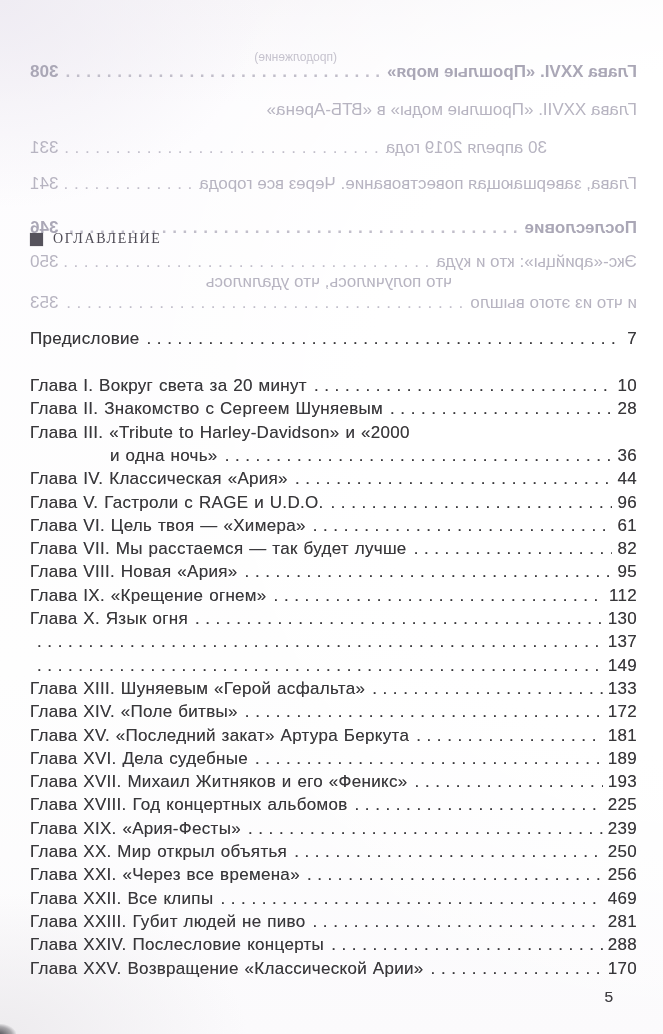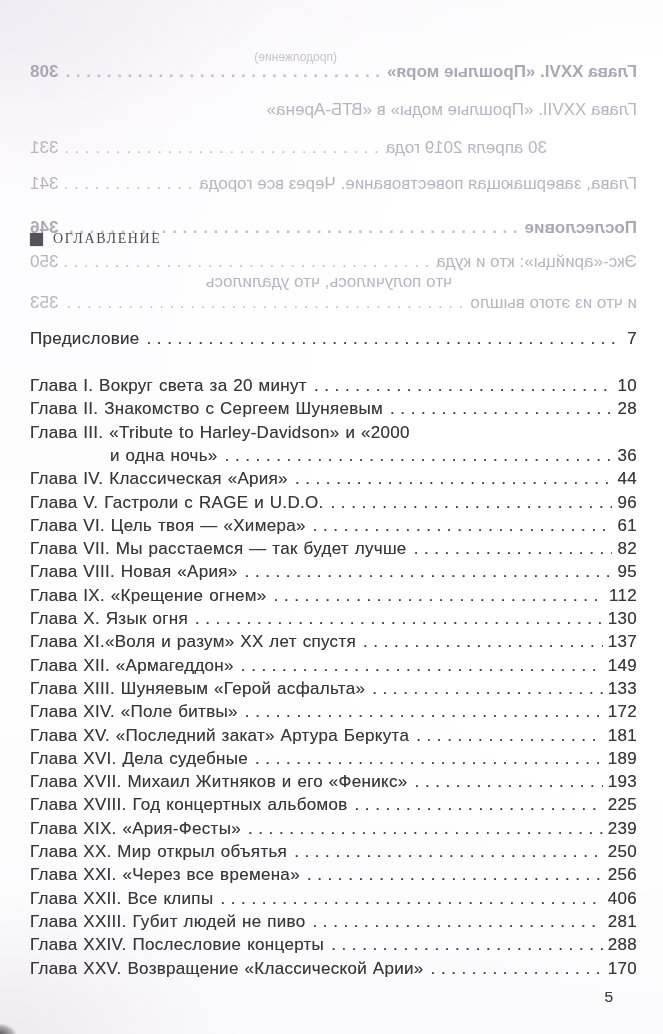--- a/index.html
+++ b/index.html
@@ -193,26 +193,24 @@
     <span class="toc-title">Глава IX. «Крещение огнем»</span>
     <span class="leader">..........................................................................................</span>
     <span class="toc-page">112</span>
   </div>
       <div class="toc-row">
     <span class="toc-title">Глава X. Язык огня</span>
     <span class="leader">..........................................................................................</span>
     <span class="toc-page">130</span>
   </div>
       <div class="toc-row">
-    <span class="toc-title">Глава XI.«Воля и разум» XX лет спустя</span>
     <span class="leader">..........................................................................................</span>
     <span class="toc-page">137</span>
   </div>
       <div class="toc-row">
-    <span class="toc-title">Глава XII. «Армагеддон»</span>
     <span class="leader">..........................................................................................</span>
     <span class="toc-page">149</span>
   </div>
       <div class="toc-row">
     <span class="toc-title">Глава XIII. Шуняевым «Герой асфальта»</span>
     <span class="leader">..........................................................................................</span>
     <span class="toc-page">133</span>
   </div>
       <div class="toc-row">
     <span class="toc-title">Глава XIV. «Поле битвы»</span>
@@ -250,21 +248,21 @@
     <span class="toc-page">250</span>
   </div>
       <div class="toc-row">
     <span class="toc-title">Глава XXI. «Через все времена»</span>
     <span class="leader">..........................................................................................</span>
     <span class="toc-page">256</span>
   </div>
       <div class="toc-row">
     <span class="toc-title">Глава XXII. Все клипы</span>
     <span class="leader">..........................................................................................</span>
-    <span class="toc-page">406</span>
+    <span class="toc-page">469</span>
   </div>
       <div class="toc-row">
     <span class="toc-title">Глава XXIII. Губит людей не пиво</span>
     <span class="leader">..........................................................................................</span>
     <span class="toc-page">281</span>
   </div>
       <div class="toc-row">
     <span class="toc-title">Глава XXIV. Послесловие концерты</span>
     <span class="leader">..........................................................................................</span>
     <span class="toc-page">288</span>

